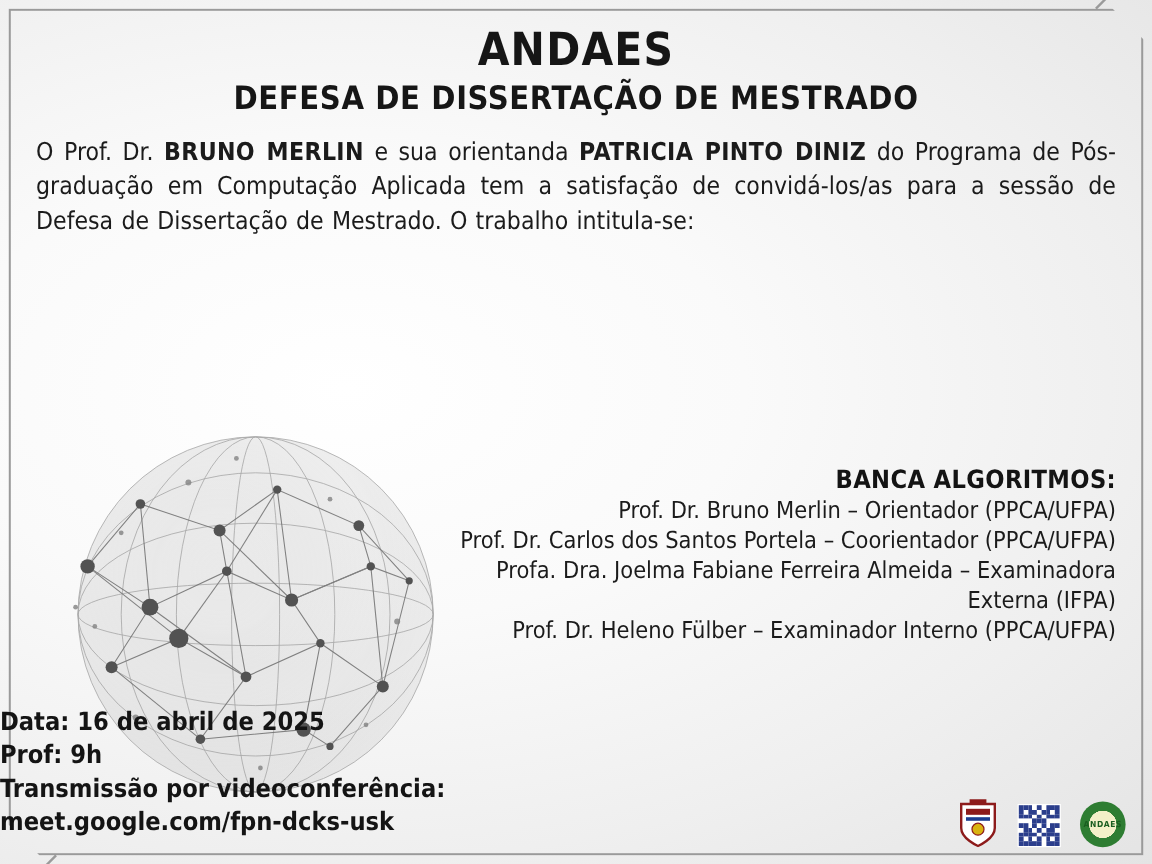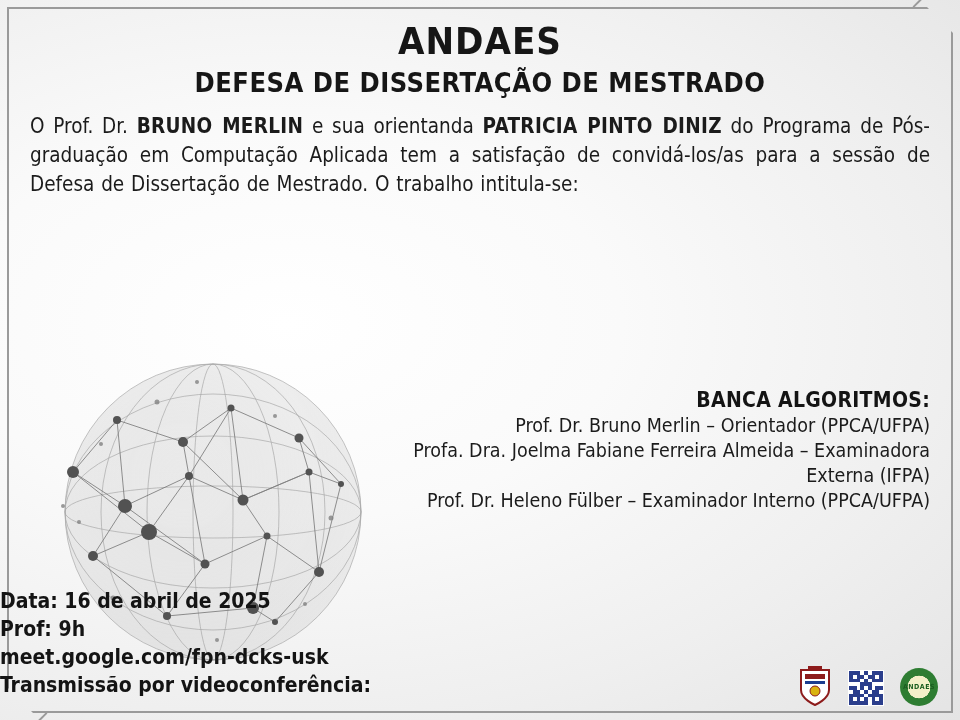--- a/index.html
+++ b/index.html
@@ -278,29 +278,30 @@
     <div class="title-main">ANDAES</div>
     <div class="title-sub">DEFESA DE DISSERTAÇÃO DE MESTRADO</div>
 
     <p class="paragraph"><span>O Prof. Dr. </span><b>BRUNO MERLIN</b><span> e sua orientanda </span><b>PATRICIA PINTO DINIZ</b><span> do Programa de Pós-graduação em Computação Aplicada tem  a satisfação de convidá-los/as para a sessão de Defesa de Dissertação de Mestrado. O trabalho intitula-se:</span></p>
 
   </div>
 
   <div class="committee">
     <div class="committee-head">BANCA ALGORITMOS:</div>
     <div class="committee-item">Prof. Dr. Bruno Merlin – Orientador (PPCA/UFPA)</div>
+    <div class="committee-item">Prof. Dr. Carlos dos Santos Portela – Coorientador (PPCA/UFPA)</div>
     <div class="committee-item">Profa. Dra. Joelma Fabiane Ferreira Almeida – Examinadora Externa (IFPA)</div>
     <div class="committee-item">Prof. Dr. Heleno Fülber – Examinador Interno (PPCA/UFPA)</div>
   </div>
 
   <div class="details">
     <div>Data: 16 de abril de 2025</div>
     <div>Prof: 9h</div>
+    <div>Transmissão por videoconferência:</div>
     <div>meet.google.com/fpn-dcks-usk</div>
-    <div>Transmissão por videoconferência:</div>
   </div>
 
   <div class="logos">
     <svg class="logo-crest" viewBox="0 0 34 42">
       <path d="M3 6 h28 v20 c0 9 -14 15 -14 15 s-14 -6 -14 -15 z" fill="#ffffff" stroke="#8d1b1b" stroke-width="2"></path>
       <rect x="7" y="10" width="20" height="5" fill="#8d1b1b"></rect>
       <rect x="7" y="17" width="20" height="3" fill="#1c3d8f"></rect>
       <circle cx="17" cy="27" r="5" fill="#d9b310" stroke="#8d1b1b" stroke-width="1"></circle>
       <path d="M10 2 h14 v4 h-14 z" fill="#8d1b1b"></path>
     </svg>

